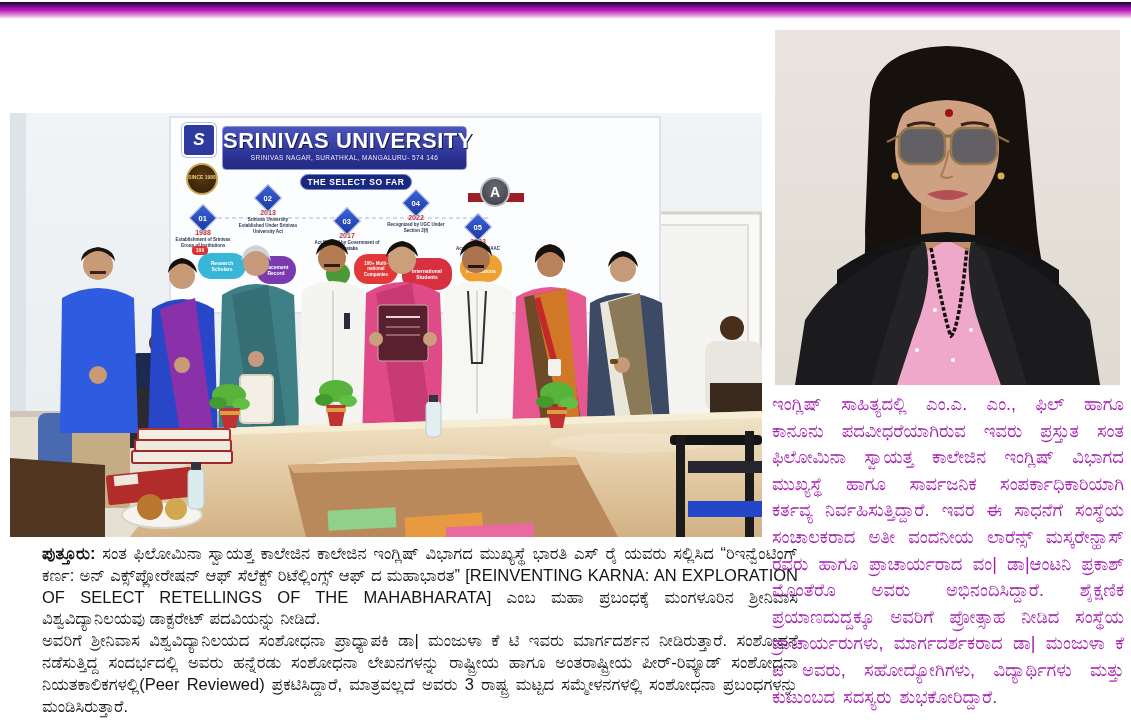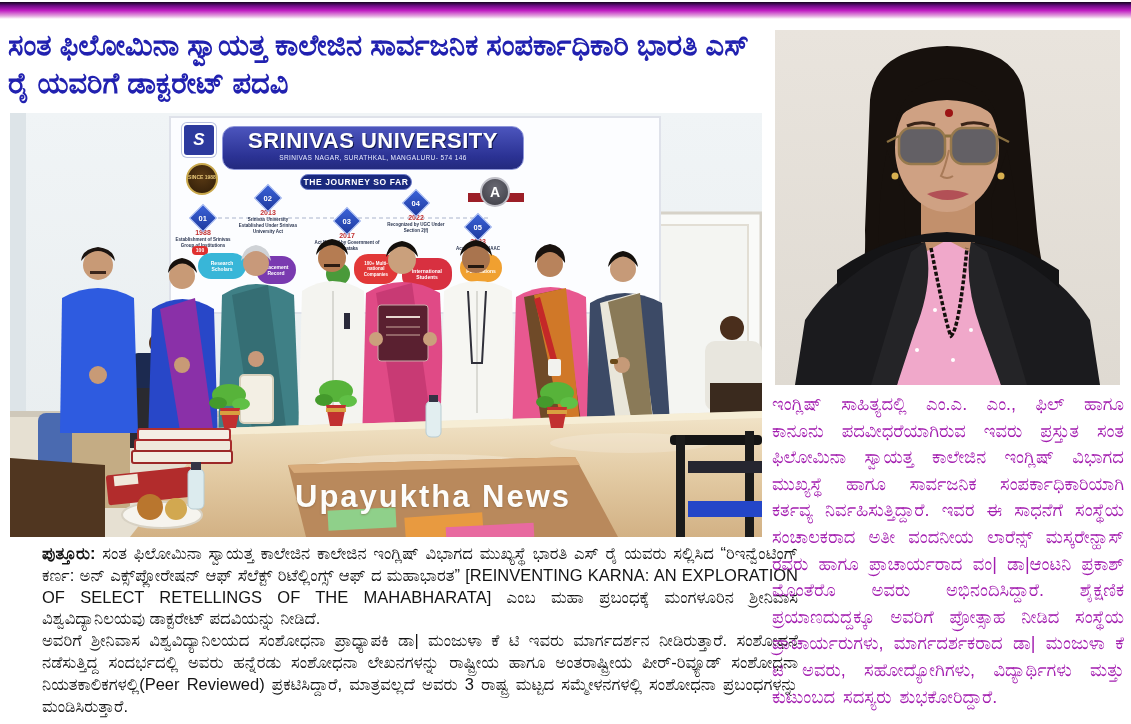--- a/index.html
+++ b/index.html
@@ -17,21 +17,21 @@
 
   
   #photo { position:absolute; left:10px; top:113px; width:752px; height:424px; overflow:hidden; background:#eef2f4; }
   #photo svg { position:absolute; left:0; top:0; }
   .ovl { position:absolute; z-index:2; }
   #fg-svg { z-index:3; }
   #wm { position:absolute; z-index:4; left:285px; top:366px; width:380px;
     font-size:31px; font-weight:bold; color:#fdfdfb; letter-spacing:2px;
     text-shadow:0 1px 2px rgba(110,80,50,.45); }
 
-  .plaque { left:212px; top:13px; width:302px; height:44px; border-radius:12px;
+  .plaque { left:212px; top:13px; width:245px; height:44px; border-radius:4px;
     background:linear-gradient(180deg,#4c55bd 0%,#2b3294 70%,#232a7e 100%);
     border:1px solid #8e96da; text-align:center; }
   .plaque .uname { font-size:22px; font-weight:bold; color:#ffffff; letter-spacing:.5px;
     line-height:27px; text-shadow:1px 1px 0 #10164a; white-space:nowrap; }
   .plaque .uaddr { font-size:6.5px; color:#e8ecff; letter-spacing:.4px; }
 
   .logo-sq { left:172px; top:10px; width:34px; height:34px; background:#2d3a9e; border:2px solid #ffffff;
     border-radius:5px; color:#fff; font-weight:bold; font-style:italic; font-size:17px;
     display:flex; align-items:center; justify-content:center; box-shadow:0 0 0 1px #b8c0e0; }
 
@@ -74,21 +74,20 @@
   #right-article { position:absolute; left:772px; top:391px; width:352px; color:#a21caf;
     font-size:18px; line-height:26.6px; word-spacing:3px; }
 </style>
 </head>
 <body>
 
 <div id="canvas">
 
   <div id="topbar"></div>
 
-  <h1 id="headline">ಸಂತ ಫಿಲೋಮಿನಾ ಸ್ವಾಯತ್ತ ಕಾಲೇಜಿನ ಸಾರ್ವಜನಿಕ ಸಂಪರ್ಕಾಧಿಕಾರಿ ಭಾರತಿ ಎಸ್ ರೈ ಯವರಿಗೆ ಡಾಕ್ಟರೇಟ್ ಪದವಿ</h1>
 
   <div id="photo">
 
     <svg id="bg-svg" width="752" height="424" viewBox="0 0 752 424">
       <defs>
         <linearGradient id="wallg" x1="0" y1="0" x2="0" y2="1">
           <stop offset="0" stop-color="#f0f4f6"></stop>
             <stop offset="1" stop-color="#e7ecee"></stop>
         </linearGradient>
       </defs>
@@ -106,21 +105,21 @@
     </svg>
 
     <div class="ovl logo-sq">S</div>
 
     <div class="ovl plaque">
       <div class="uname">SRINIVAS UNIVERSITY</div>
       <div class="uaddr">SRINIVAS NAGAR, SURATHKAL, MANGALURU- 574 146</div>
     </div>
 
     <div class="ovl since">SINCE 1988</div>
-    <div class="ovl journey">THE JOURNEY SO FAR</div>
+    <div class="ovl journey">THE SELECT SO FAR</div>
 
     <div class="ovl naac-ribbon">NAAC</div>
     <div class="ovl naac">A</div>
 
     <div class="tl-item" style="left:160px; top:95px;">
       <div class="diamond">
           <span>01</span>
         </div>
       <div class="tl-year">1988</div>
       <div class="tl-label">Establishment of Srinivas Group of Institutions</div>
@@ -323,21 +322,20 @@
 
       <g>
         <rect x="660" y="322" width="92" height="10" rx="4" fill="#151515"></rect>
         <rect x="666" y="322" width="9" height="102" fill="#1b1b1b"></rect>
         <rect x="735" y="318" width="9" height="106" fill="#1b1b1b"></rect>
         <rect x="678" y="388" width="74" height="16" fill="#2446c8"></rect>
         <rect x="678" y="348" width="74" height="12" fill="#262630"></rect>
       </g>
     </svg>
 
-    <div id="wm">Upayuktha News</div>
   </div>
 
   <div id="portrait">
     <svg width="345" height="355" viewBox="0 0 345 355">
       <defs>
         <linearGradient id="pbg" x1="0" y1="0" x2="0" y2="1">
           <stop offset="0" stop-color="#e9e4dd"></stop>
             <stop offset="1" stop-color="#dfdad2"></stop>
         </linearGradient>
       </defs>

